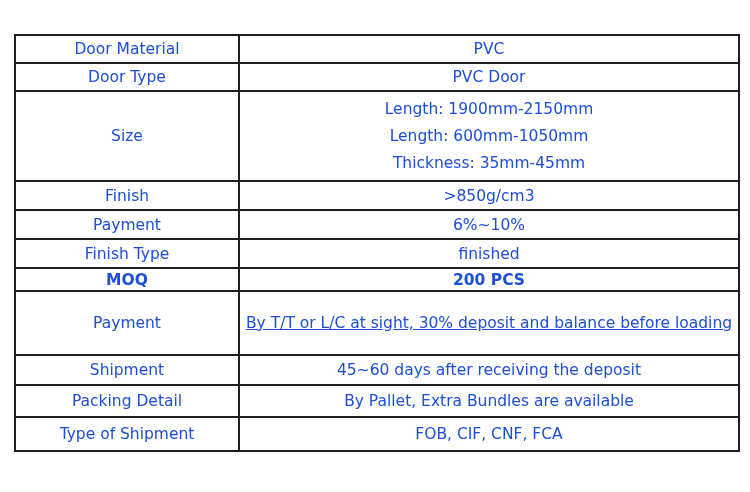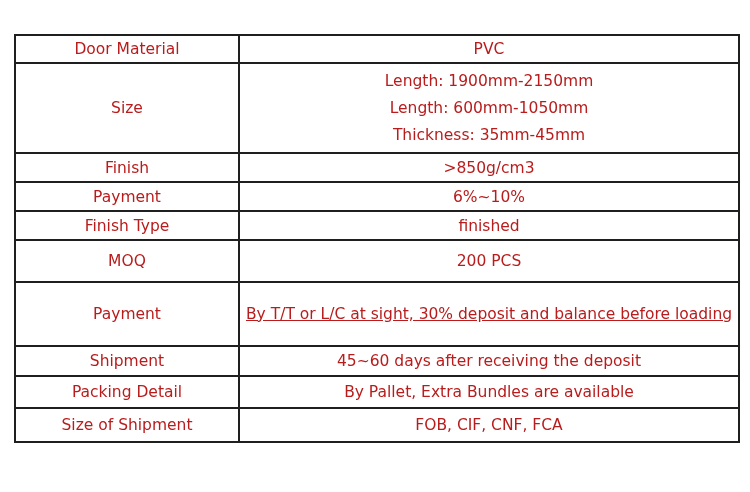--- a/index.html
+++ b/index.html
@@ -16,35 +16,35 @@
     overflow: hidden;
   }
   table.spec {
     position: absolute;
     left: 14px;
     top: 34px;
     width: 726px;
     border-collapse: collapse;
     table-layout: fixed;
     font-size: 15.5px;
-    color: #b91c1c;
+    color: #1d4ed8;
   }
   table.spec td {
     border: 2px solid #1f1f1f;
     padding: 0;
     text-align: center;
     vertical-align: middle;
     background: #ffffff;
     overflow: hidden;
   }
   td.label-cell { width: 222px; }
   tr.h28 { height: 28px; }
   tr.h29 { height: 29px; }
   tr.h90 { height: 90px; }
-  tr.h26 { height: 42px; }
+  tr.h26 { height: 23px; font-weight: bold; }
   tr.h56 { height: 64px; }
   tr.h30 { height: 30px; }
   tr.h32 { height: 32px; }
   tr.h34 { height: 34px; }
   td.multiline-cell { line-height: 27px; }
   td.left-cell {
     text-align: left;
     padding-left: 17px;
     padding-right: 12px;
     line-height: 27px;
@@ -53,20 +53,24 @@
 </style>
 </head>
 <body>
 
 <div class="canvas">
   <table class="spec">
     <tbody>
       <tr class="h28">
         <td class="label-cell">Door Material</td>
         <td class="value-cell">PVC</td>
+      </tr>
+      <tr class="h28">
+        <td class="label-cell">Door Type</td>
+        <td class="value-cell">PVC Door</td>
       </tr>
       <tr class="h90">
         <td class="label-cell">Size</td>
         <td class="value-cell multiline-cell">
           <div>Length: 1900mm-2150mm</div>
           <div>Length: 600mm-1050mm</div>
           <div>Thickness: 35mm-45mm</div>
         </td>
       </tr>
       <tr class="h29">
@@ -91,18 +95,18 @@
       </tr>
       <tr class="h30">
         <td class="label-cell">Shipment</td>
         <td class="value-cell">45~60 days after receiving the deposit</td>
       </tr>
       <tr class="h32">
         <td class="label-cell">Packing Detail</td>
         <td class="value-cell">By Pallet, Extra Bundles are available</td>
       </tr>
       <tr class="h34">
-        <td class="label-cell">Size of Shipment</td>
+        <td class="label-cell">Type of Shipment</td>
         <td class="value-cell">FOB, CIF, CNF, FCA</td>
       </tr>
     </tbody>
   </table>
 </div>
 
 </body></html>

